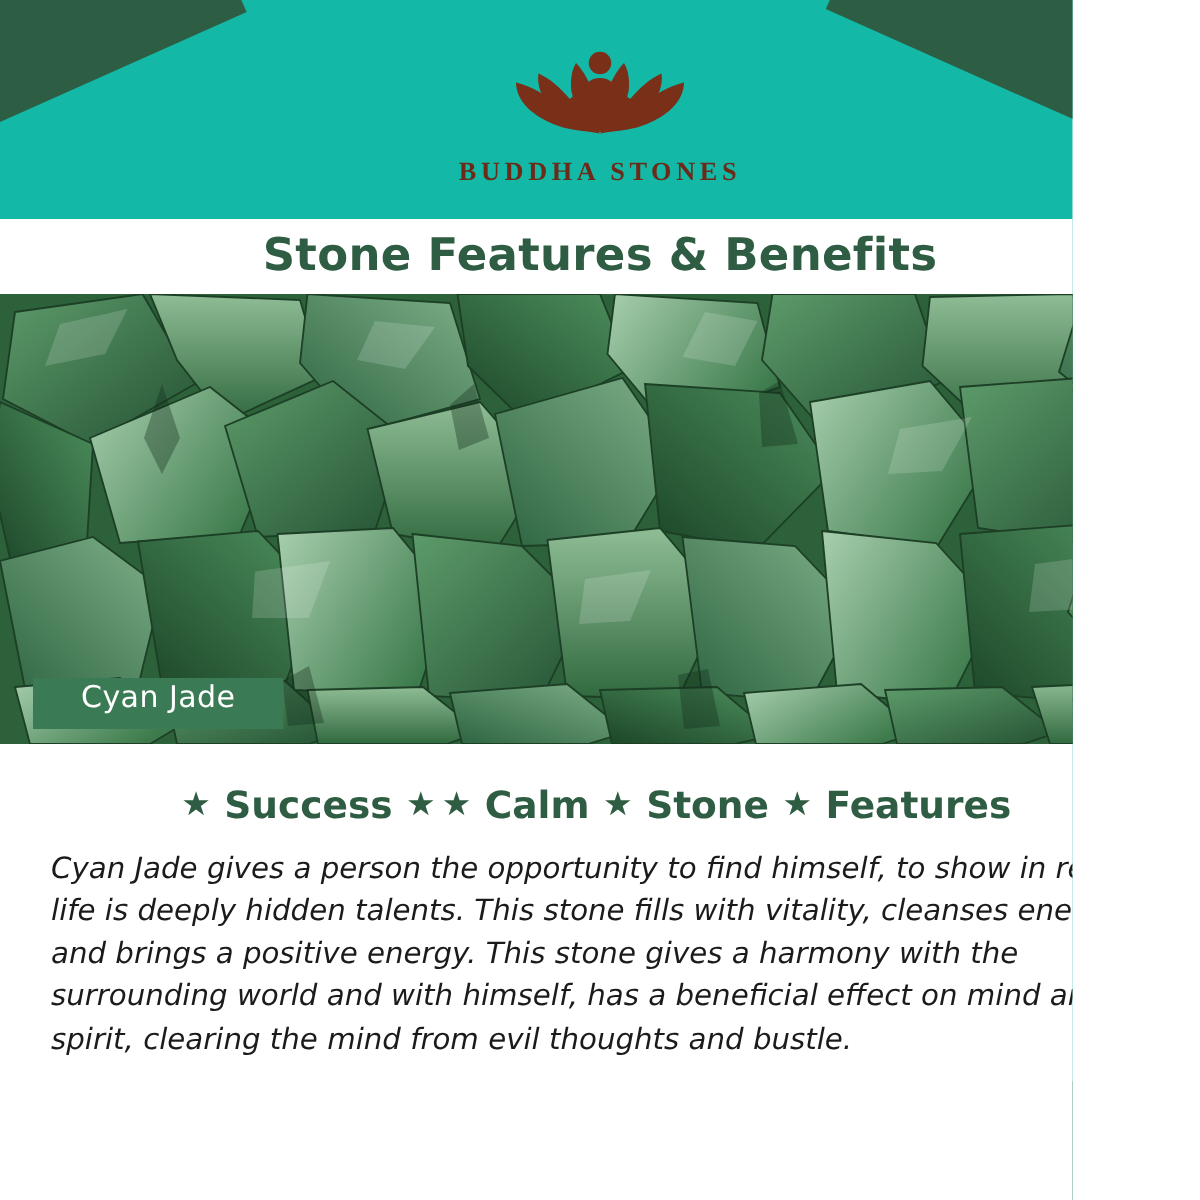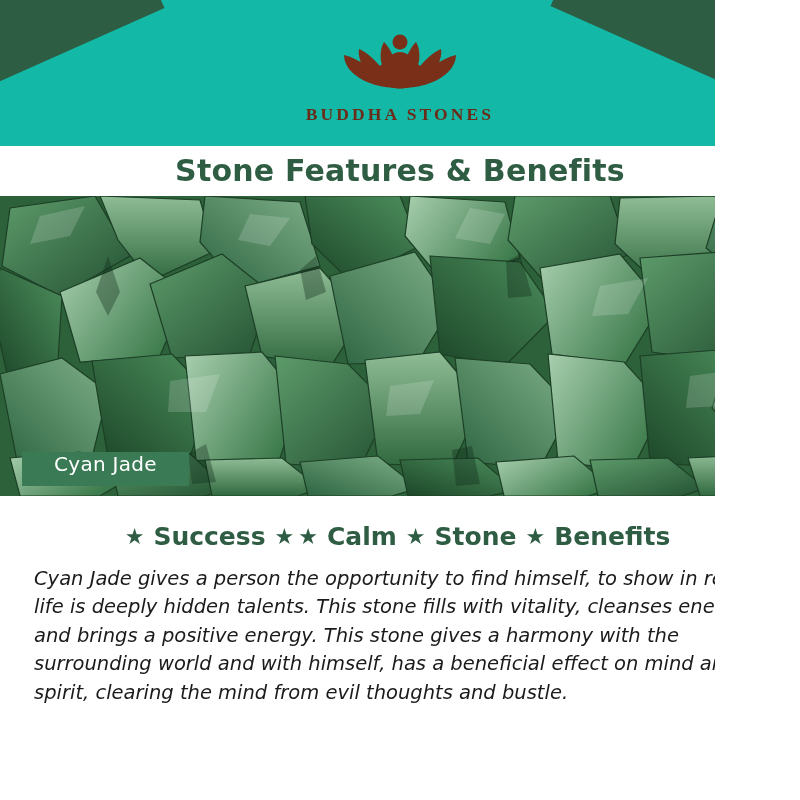--- a/index.html
+++ b/index.html
@@ -323,19 +323,19 @@
     <div class="content">
       <div class="keywords">
         <span class="kw-star">★</span>
         <span class="keyword">Success</span>
         <span class="kw-star">★</span>
         <span class="kw-star">★</span>
         <span class="keyword">Calm</span>
         <span class="kw-star">★</span>
         <span class="keyword">Stone</span>
         <span class="kw-star">★</span>
-        <span class="keyword">Benefits</span>
+        <span class="keyword">Features</span>
       </div>
       <div class="desc">Cyan Jade gives a person the opportunity to find himself, to show in real life is deeply hidden talents. This stone fills with vitality, cleanses energy, and brings a positive energy. This stone gives a harmony with the surrounding world and with himself, has a beneficial effect on mind and spirit, clearing the mind from evil thoughts and bustle.</div>
     </div>
 
   </div>
 </div>
 
 </body></html>

